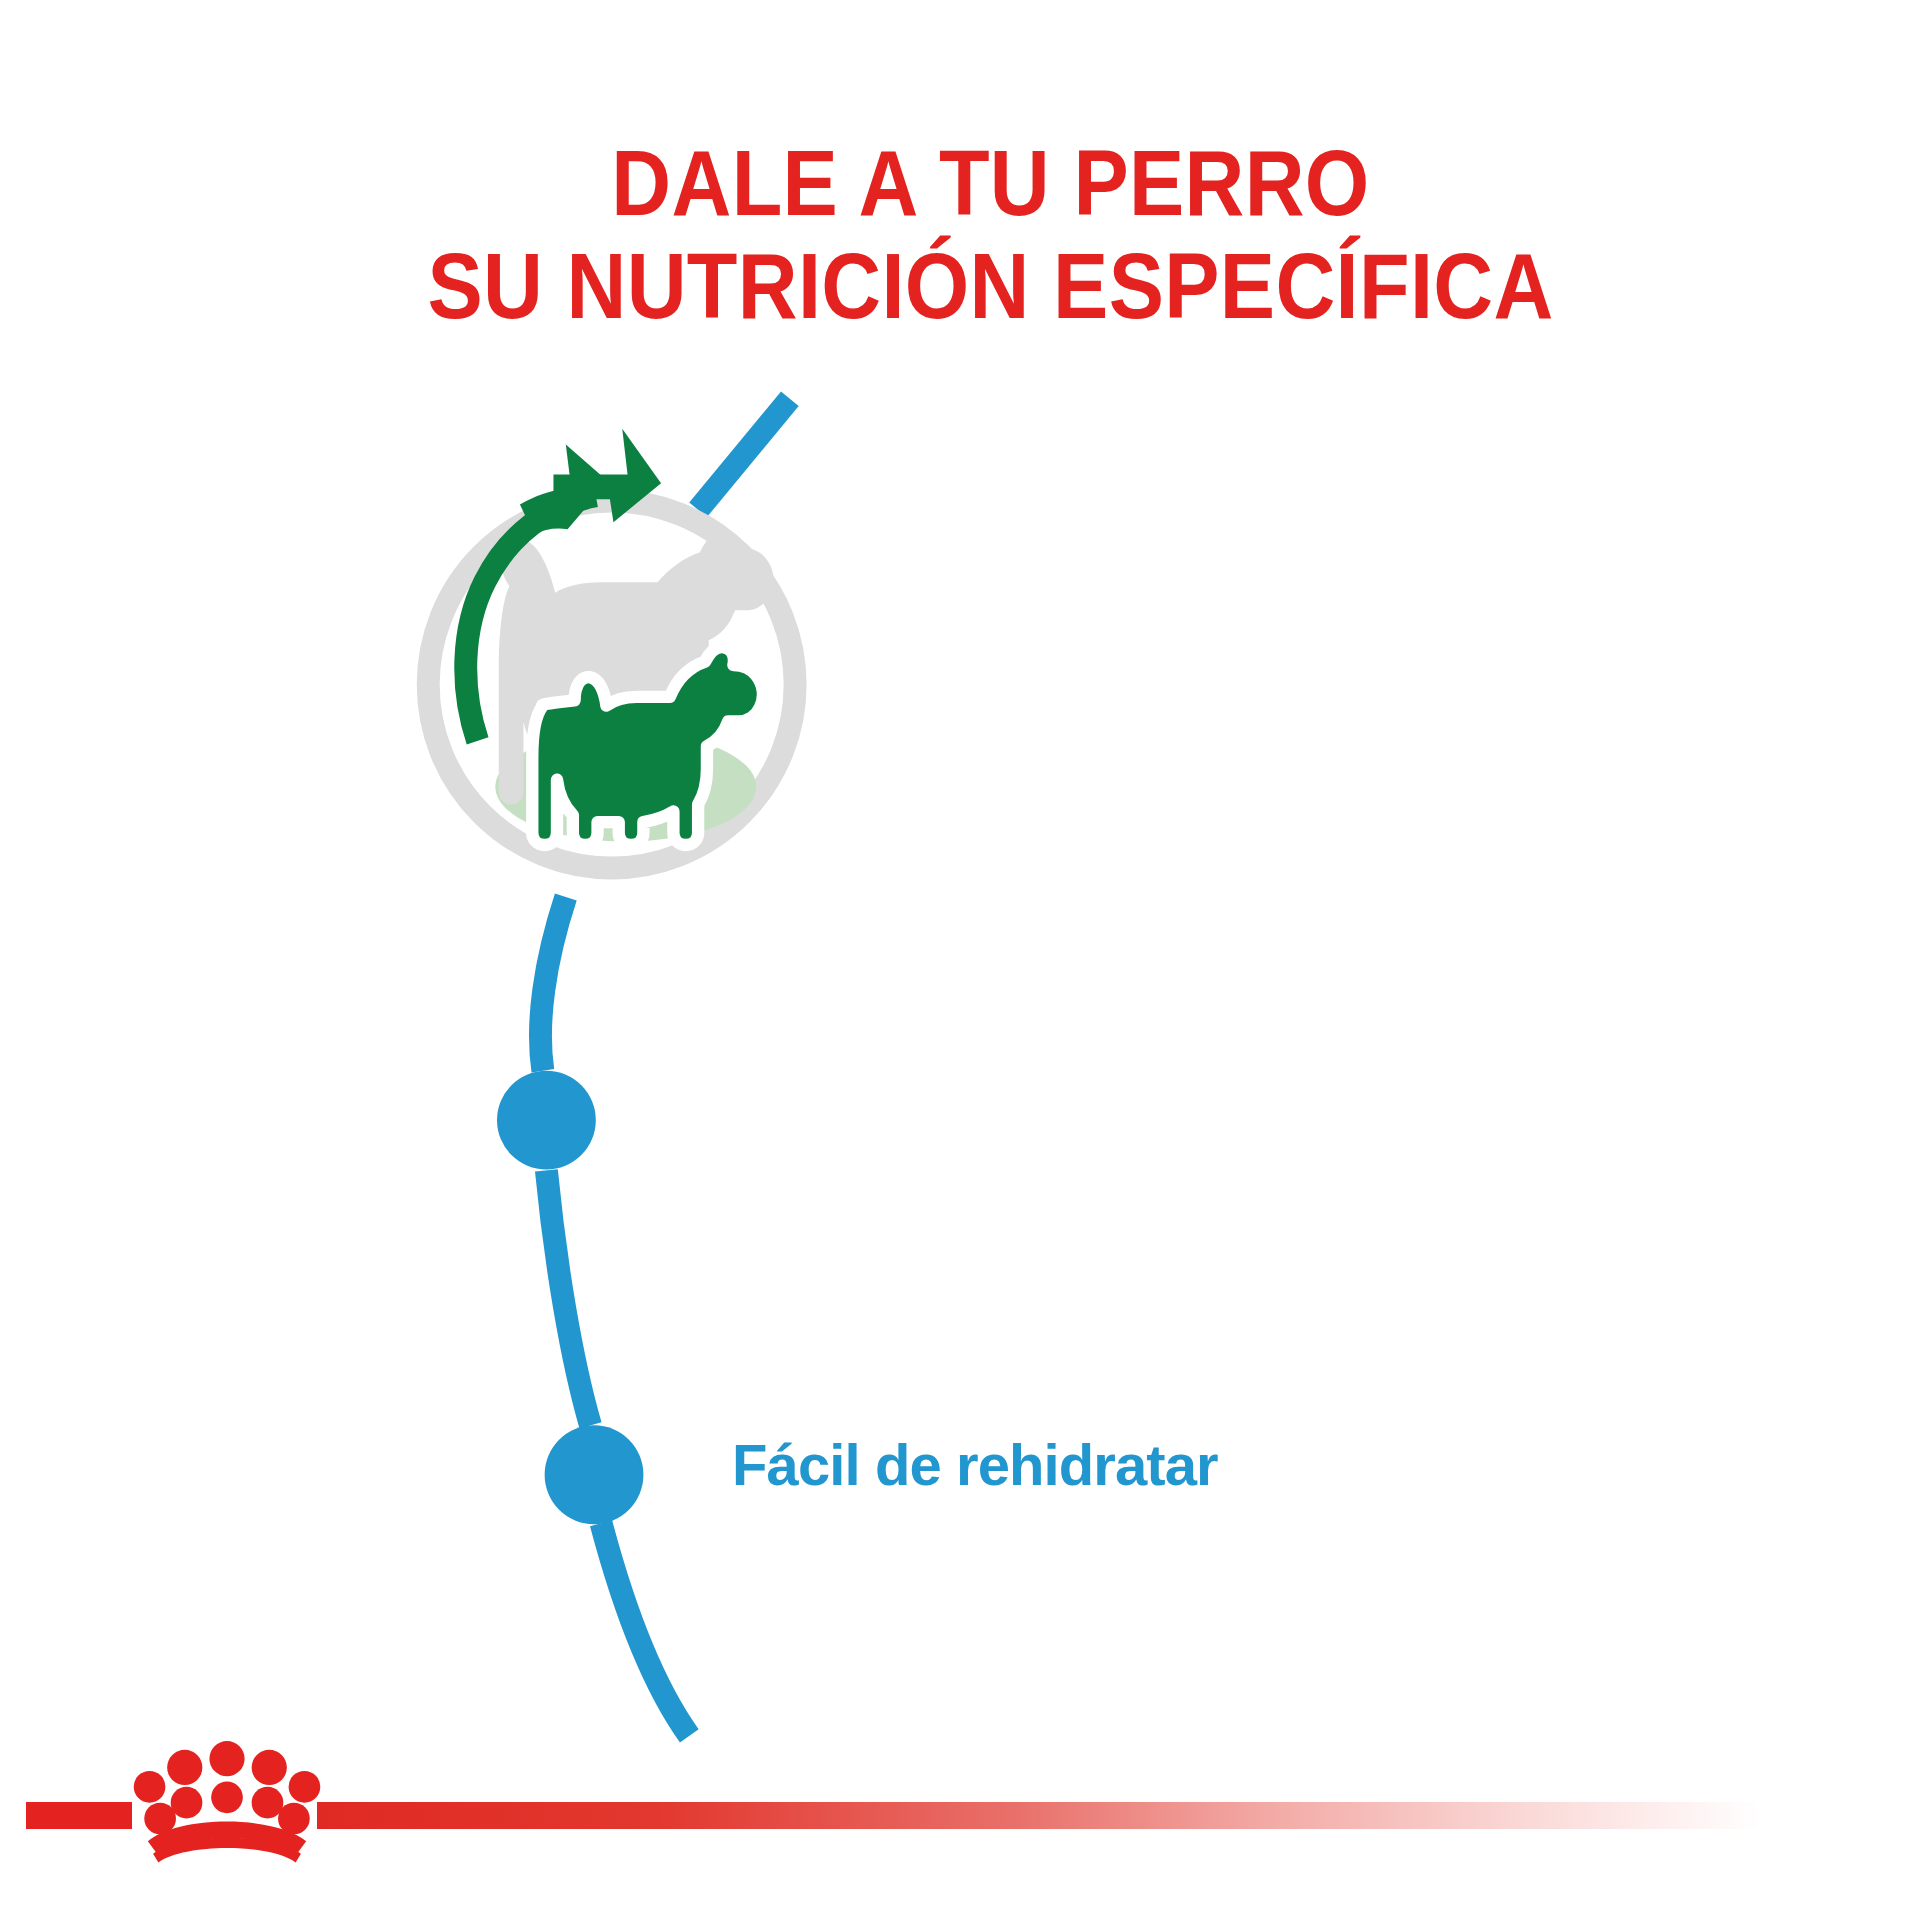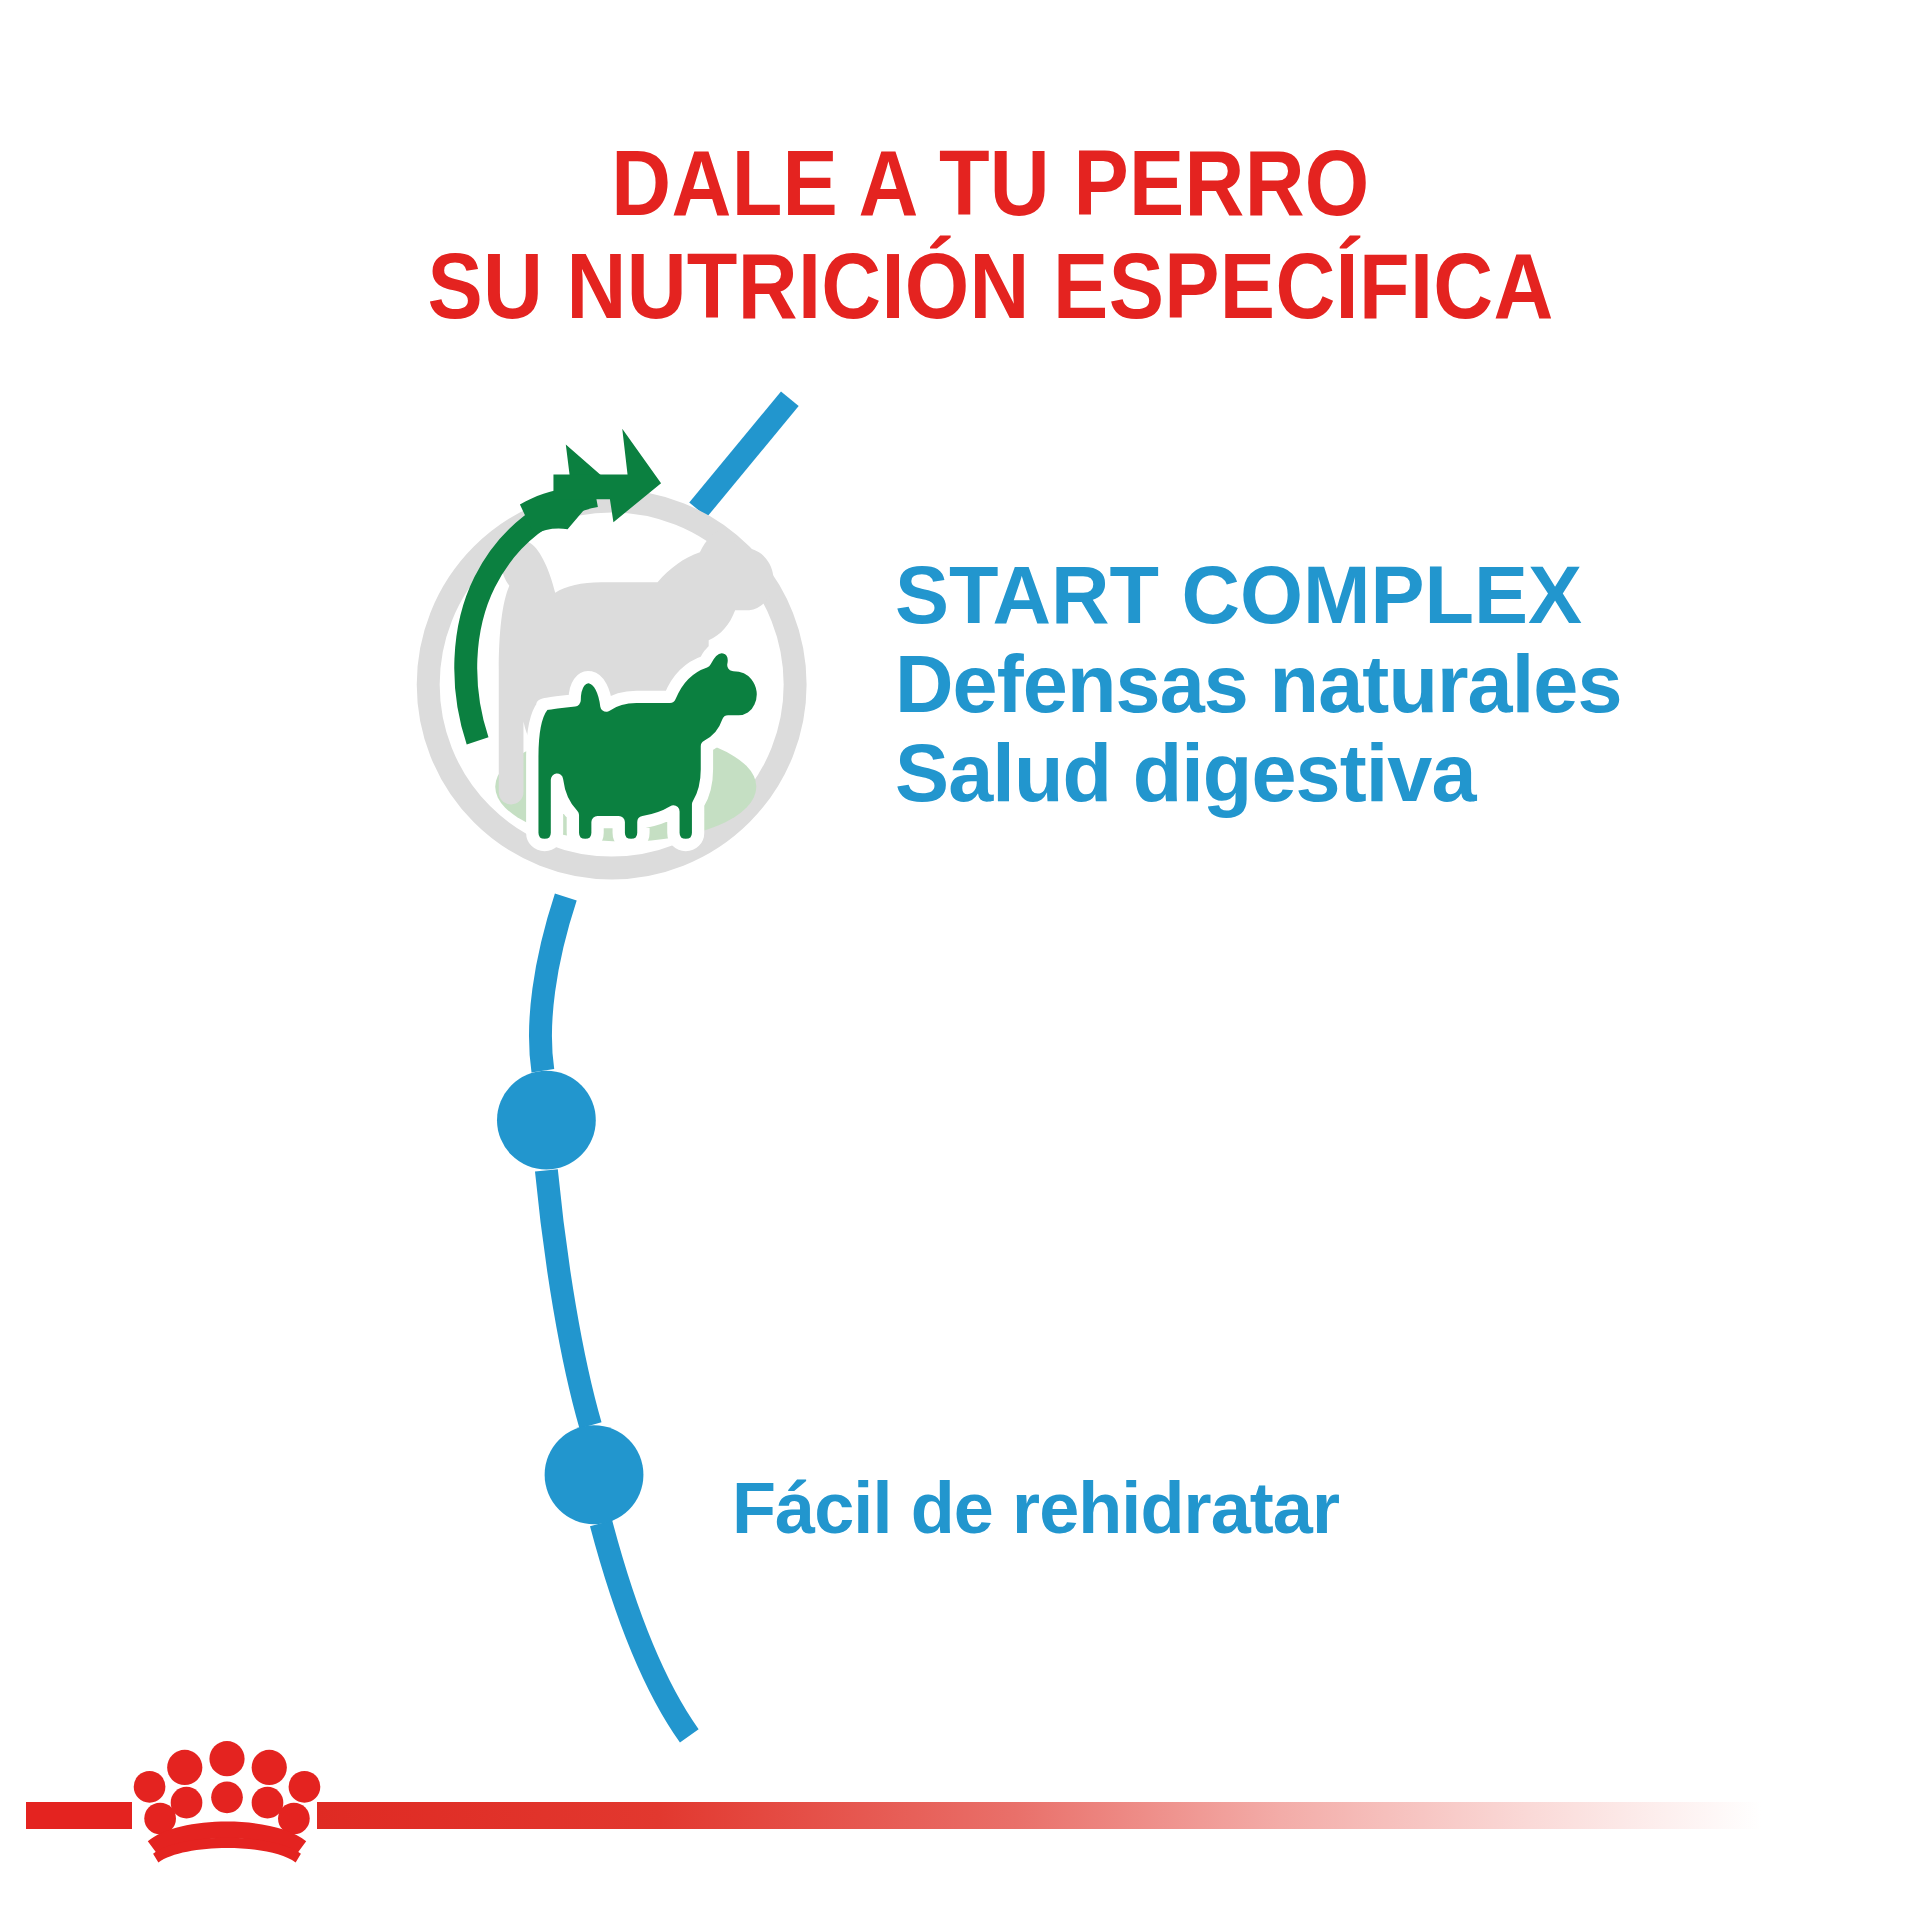--- a/index.html
+++ b/index.html
@@ -63,22 +63,22 @@
 
   #benefit-2-text {
     left: 662px;
     top: 1039px;
     font-size: 81px;
     letter-spacing: -0.9px;
   }
 
   #benefit-3-text {
     left: 706px;
-    top: 1469px;
-    font-size: 72px;
+    top: 1433px;
+    font-size: 58px;
     letter-spacing: -0.9px;
   }
 
   
   .abs-svg {
     position: absolute;
     left: 0; top: 0;
     width: 1929px;
     height: 1929px;
     pointer-events: none;
@@ -225,25 +225,20 @@
                  L 574 858
                  C 574 830, 578 810, 586 800
                  C 580 798, 622 794, 622 794 Z" fill="#0B8040" stroke="#FFFFFF" stroke-width="14" stroke-linejoin="round"></path>
       </g>
     </g>
 
     <circle cx="590" cy="1270" r="56" fill="#2296CE"></circle>
     <circle cx="644" cy="1672" r="56" fill="#2296CE"></circle>
   </svg>
 
-  <div class="benefit-text" id="benefit-1-text">
-    <span class="b-line cap">START COMPLEX</span>
-    <span class="b-line">Defensas naturales</span>
-    <span class="b-line">Salud digestiva</span>
-  </div>
 
 
   <div class="benefit-text" id="benefit-3-text">
     <span class="b-line">Fácil de rehidratar</span>
   </div>
 
   <div id="footer-bar">
     <div class="bar-seg-left"></div>
     <div class="bar-seg-right"></div>
   </div>

